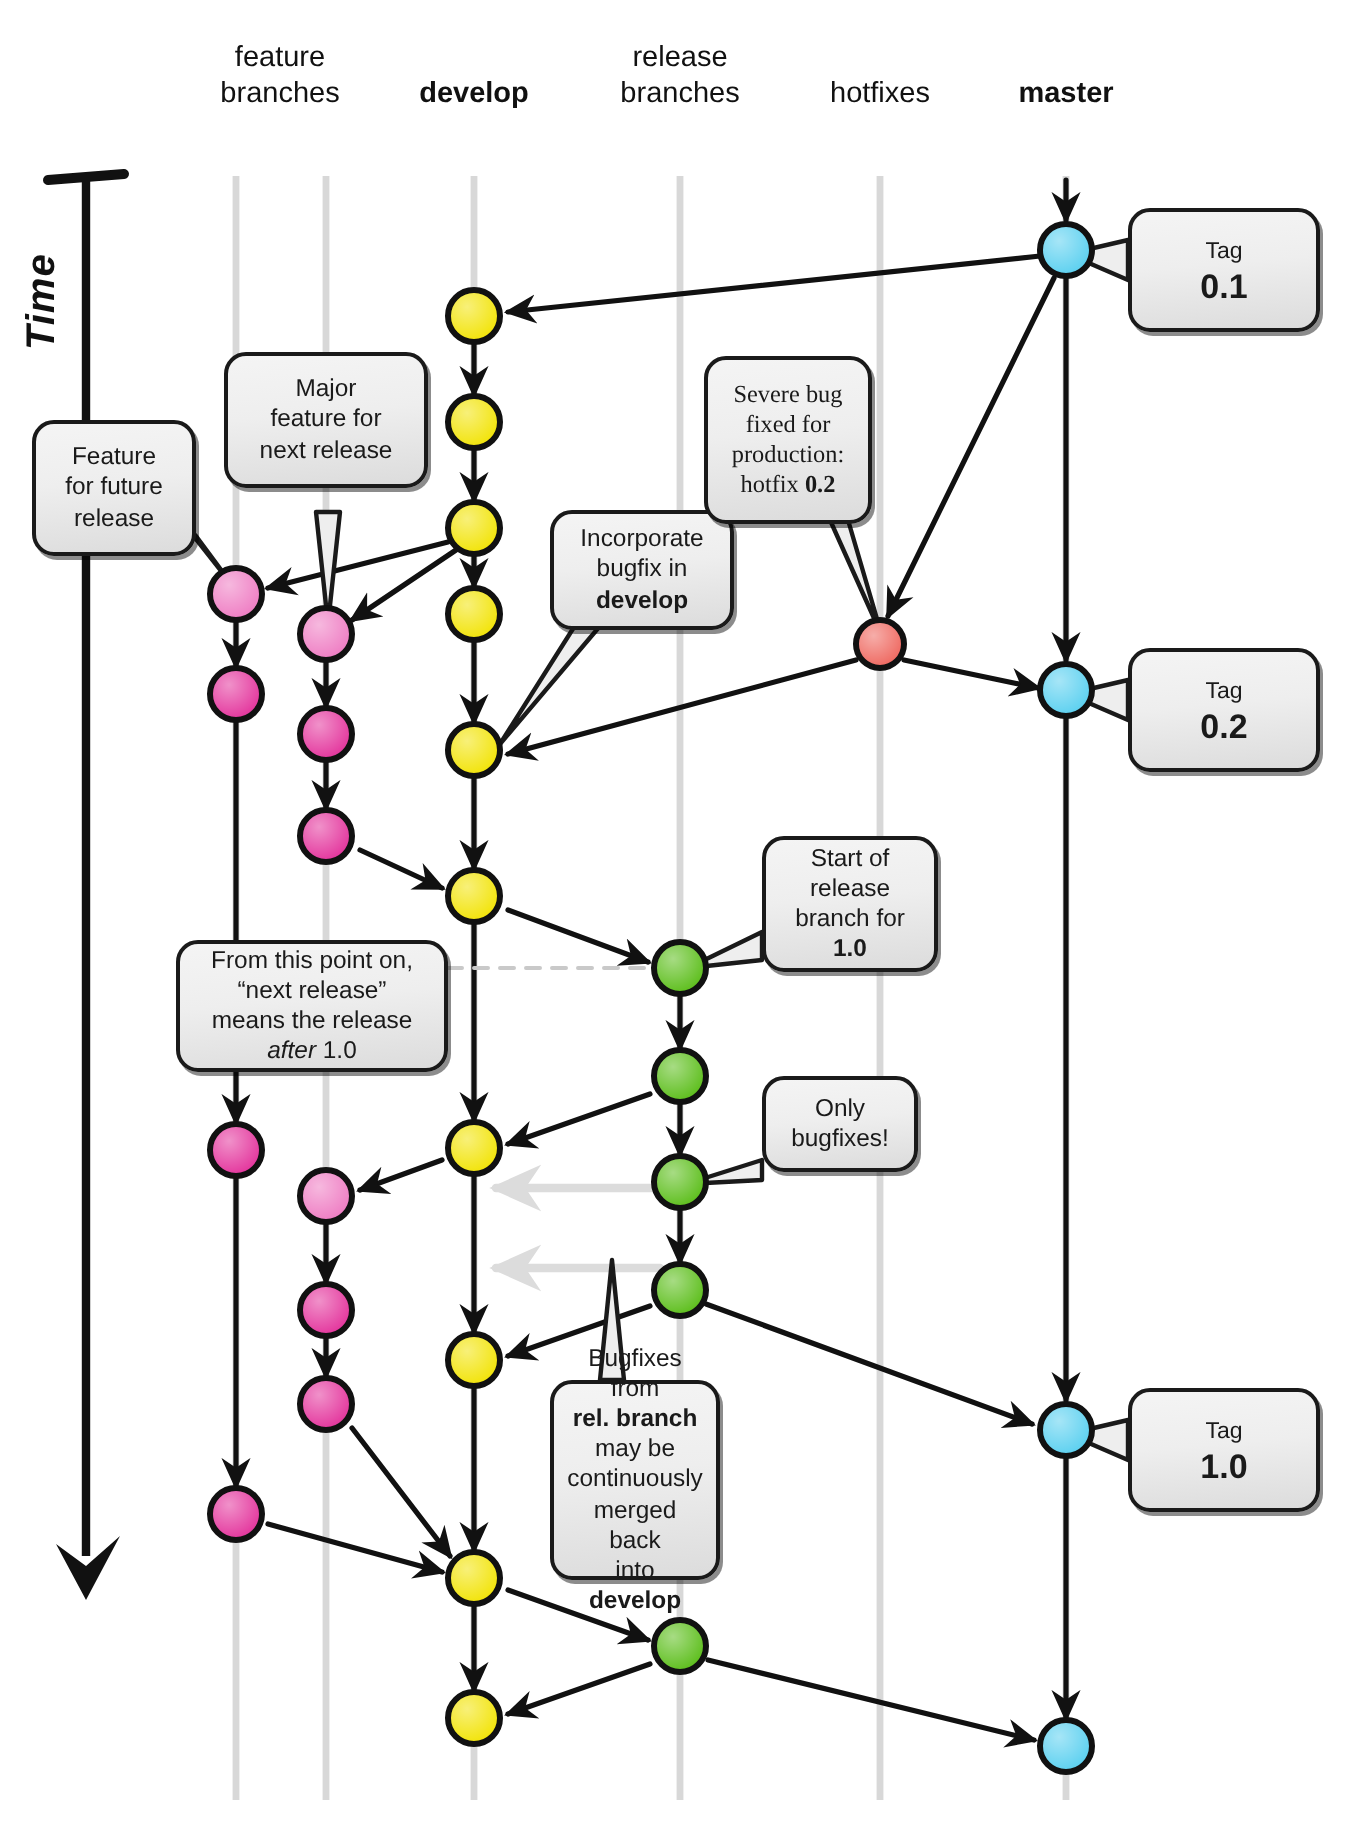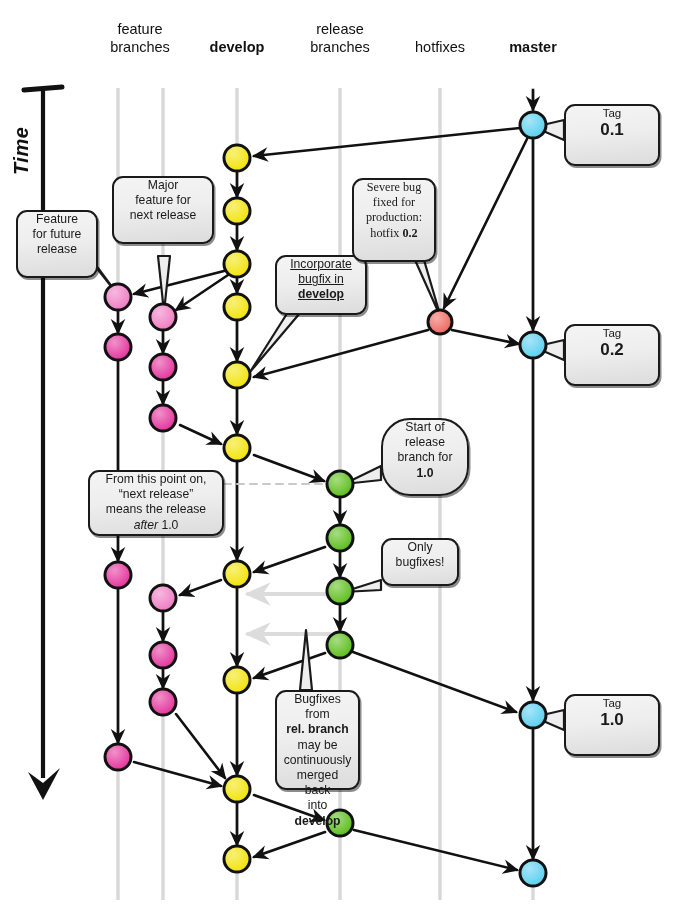--- a/index.html
+++ b/index.html
@@ -10,21 +10,21 @@
   .col-label{position:absolute;text-align:center;font-size:14.5px;line-height:18px;color:#111;white-space:pre-line;}
   .col-label.bold{font-weight:bold;}
 
   .time-label{position:absolute;font-style:italic;font-weight:bold;font-size:20px;
       transform:rotate(-90deg);transform-origin:left top;letter-spacing:.5px;}
 
   .callout{position:absolute;box-sizing:border-box;
       background:linear-gradient(175deg,#f4f4f4 0%,#eeeeee 45%,#dcdcdc 100%);
       border:2.2px solid #1a1a1a;border-radius:11px;
       font-size:12.2px;line-height:15.2px;text-align:center;color:#1a1a1a;
-      display:flex;justify-content:center;padding:0 7px;
+      display:flex;align-items:center;justify-content:center;padding:20px 7px;
       box-shadow:1.5px 2px 0 rgba(0,0,0,.45);}
   .callout b{font-weight:bold;}
   .callout i{font-style:italic;}
   .callout .tagword{display:block;font-size:11.5px;}
   .callout .tagval{display:block;font-size:17px;font-weight:bold;margin-top:1px;}
 </style>
 </head>
 <body>
 
 <div id="stage">
@@ -260,36 +260,36 @@
           <div>release</div>
         </div>
       </div>
       <div class="callout" style="left: 112px; top: 176px; width: 102px; height: 68px;">
         <div>
           <div>Major</div>
           <div>feature for</div>
           <div>next release</div>
         </div>
       </div>
-      <div class="callout" style="left: 275px; top: 255px; width: 92px; height: 60px; text-decoration: underline;">
+      <div class="callout" style="left: 275px; top: 255px; width: 92px; height: 60px;">
         <div>
           <div>Incorporate</div>
           <div>bugfix in</div>
           <div><b>develop</b></div>
         </div>
       </div>
       <div class="callout" style="left: 352px; top: 178px; width: 84px; height: 84px; font-family: Liberation Serif, serif;">
         <div>
           <div>Severe bug</div>
           <div>fixed for</div>
           <div>production:</div>
           <div>hotfix <b>0.2</b></div>
         </div>
       </div>
-      <div class="callout" style="left: 381px; top: 418px; width: 88px; height: 78px; border-radius: 29px;">
+      <div class="callout" style="left: 381px; top: 418px; width: 88px; height: 68px;">
         <div>
           <div>Start of</div>
           <div>release</div>
           <div>branch for</div>
           <div><b>1.0</b></div>
         </div>
       </div>
       <div class="callout" style="left: 88px; top: 470px; width: 136px; height: 66px;">
         <div>
           <div>From this point on,</div>

